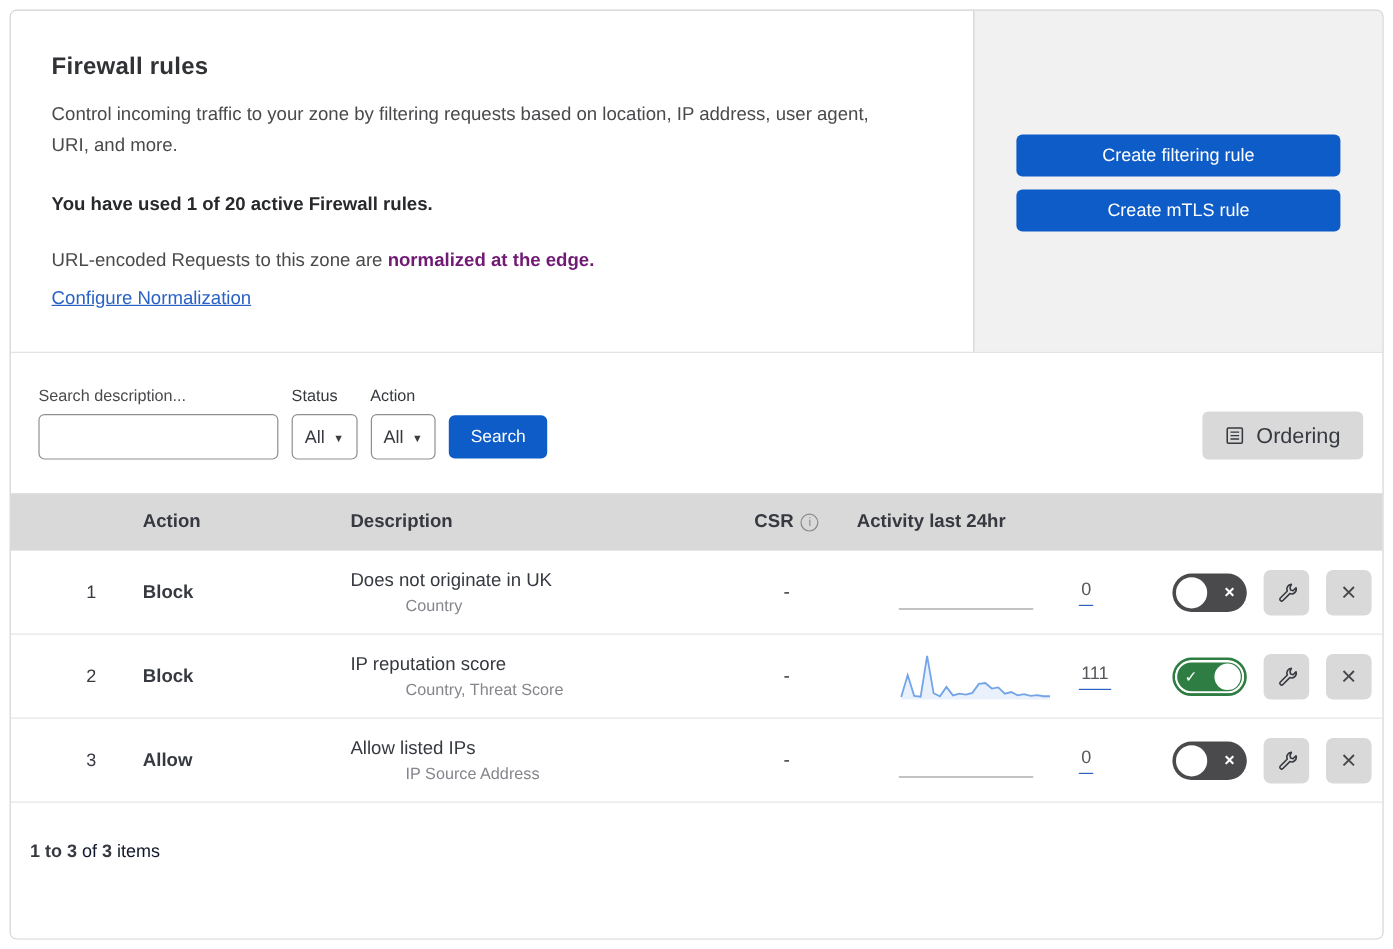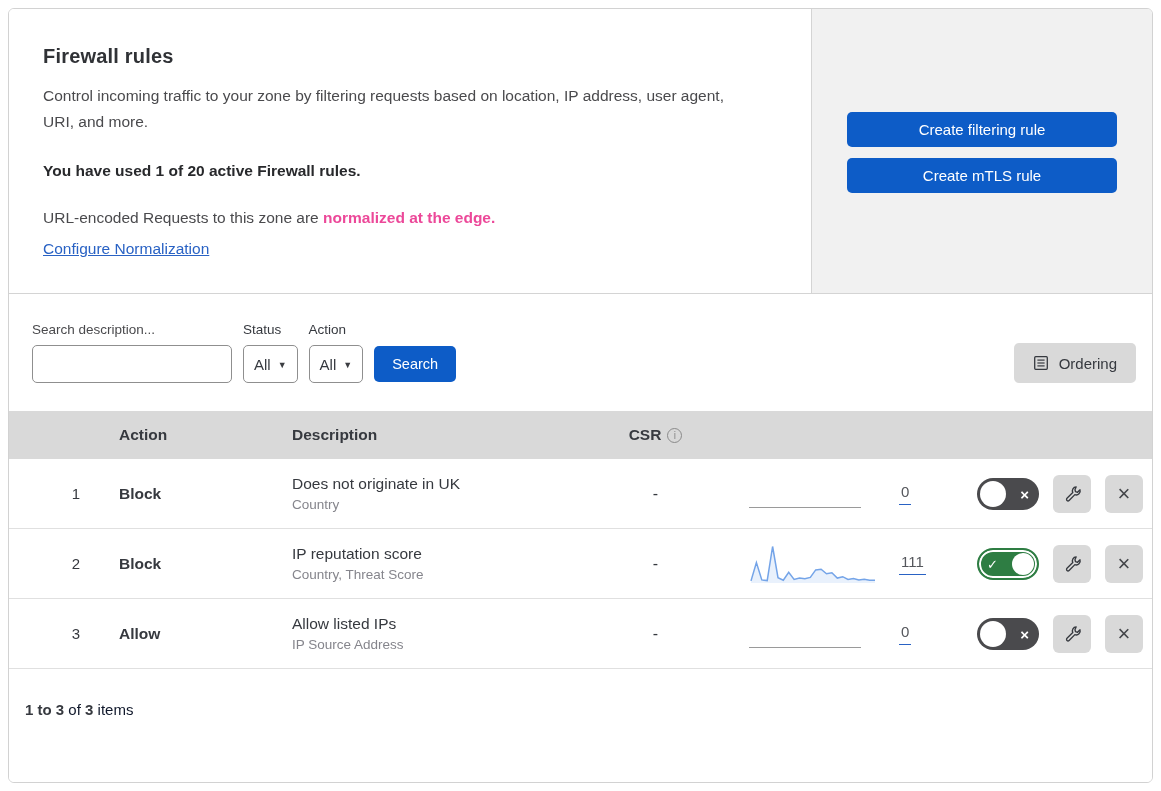--- a/index.html
+++ b/index.html
@@ -28,21 +28,21 @@
     background:#fff;overflow:hidden;
     display:flex;flex-direction:column;
   }
   
   .top{display:flex;height:285px;border-bottom:1px solid #d4d4d4;flex:none;}
   .top-left{flex:1;background:#fff;padding:36px 40px 0 34px;}
   .page-title{font-size:20px;font-weight:700;color:#303236;letter-spacing:.2px;}
   .page-desc{margin-top:15px;font-size:15.5px;line-height:26px;color:#4a4a4d;max-width:710px;}
   .usage-line{margin-top:27px;font-size:15.5px;font-weight:700;color:#28292c;}
   .norm-line{margin-top:29px;font-size:15.5px;color:#4a4a4d;}
-  .norm-line b{color:#ec4899;}
+  .norm-line b{color:#701a75;}
   .norm-link{display:inline-block;margin-top:13px;font-size:15.5px;color:var(--link-blue);text-decoration:underline;cursor:pointer;}
   .top-right{
     width:341px;flex:none;background:var(--panel-gray);
     border-left:1px solid #d4d4d4;
     display:flex;flex-direction:column;align-items:center;padding-top:103px;gap:11px;
   }
   .primary-btn{
     width:270px;height:35px;border:none;border-radius:5px;
     background:var(--primary-button-blue);color:#fff;font-size:15px;
     font-family:inherit;cursor:pointer;
@@ -71,42 +71,42 @@
   }
   .dd-arrow{font-size:9px;color:#3c3e42;transform:translateY(1px);}
   .search-btn{
     height:36px;min-width:82px;border:none;border-radius:5px;margin-bottom:1px;
     background:var(--primary-button-blue);color:#ffffff;font-size:14.5px;
     font-family:inherit;cursor:pointer;padding:0 16px;
   }
   .ordering-btn{
     height:40px;border:none;border-radius:5px;background:var(--control-button-gray);
     display:flex;align-items:center;gap:10px;padding:0 19px;
-    font-size:15px;font-family:inherit;color:#36393f;cursor:pointer;
+    font-size:18px;font-family:inherit;color:#36393f;cursor:pointer;
   }
   
   .thead,.trow{
     display:grid;
     grid-template-columns:110px 173px 320px 87px 250px 1fr;
     align-items:center;
   }
   .thead{height:48px;background:var(--table-header-gray);font-size:15.5px;font-weight:700;color:#36393f;flex:none;}
   .cell-num{text-align:center;padding-left:24px;font-size:15px;}
   .cell-csr{display:flex;align-items:center;justify-content:center;gap:6px;}
   .info-icon{
     width:15px;height:15px;border:1px solid #8a8a8a;border-radius:50%;
     color:#8a8a8a;font-size:10px;font-weight:400;display:inline-flex;
     align-items:center;justify-content:center;font-style:normal;
   }
   .cell-activity{display:flex;align-items:center;gap:22px;padding-left:50px;}
   .thead .cell-activity{padding-left:15px;}
   .trow{height:70px;border-bottom:1px solid #e0e0e0;background:#fff;}
   .cell-action{font-size:15.5px;font-weight:bold;}
   .desc-title{font-size:15.5px;color:#36393f;}
-  .desc-sub{font-size:13.5px;color:#85858c;margin-top:4px;}
+  .desc-sub{font-size:13.5px;color:#85858c;margin-top:4px;margin-left:46px;}
   .spark-box{width:128px;height:42px;display:flex;align-items:flex-end;flex:none;}
   .flatline{width:112px;height:1px;background:#9a9a9a;margin-bottom:7px;}
   .count-link{
     font-size:15px;color:#55575c;text-decoration:none;
     border-bottom:1px solid var(--count-underline-blue);padding:0 2px 4px;cursor:pointer;
   }
   .cell-controls{display:flex;align-items:center;gap:14px;padding-left:28px;}
   .toggle{width:62px;height:32px;border-radius:16px;position:relative;cursor:pointer;flex:none;}
   .toggle.off{background:var(--toggle-off-gray);}
   .toggle.on{background:var(--toggle-on-green);border:2px solid var(--toggle-on-green);box-shadow:inset 0 0 0 2px #fff;}
@@ -191,20 +191,21 @@
     </div>
 
     <div class="thead">
       <div class="cell-num"></div>
       <div>Action</div>
       <div>Description</div>
       <div class="cell-csr">
         <span>CSR</span>
         <span class="info-icon">i</span>
       </div>
+      <div class="cell-activity">Activity last 24hr</div>
       <div></div>
     </div>
 
     <div>
         <div class="trow">
         <div class="cell-num">1</div>
         <div class="cell-action">Block</div>
         <div>
           <div class="desc-title">Does not originate in UK</div>
           <div class="desc-sub">Country</div>

